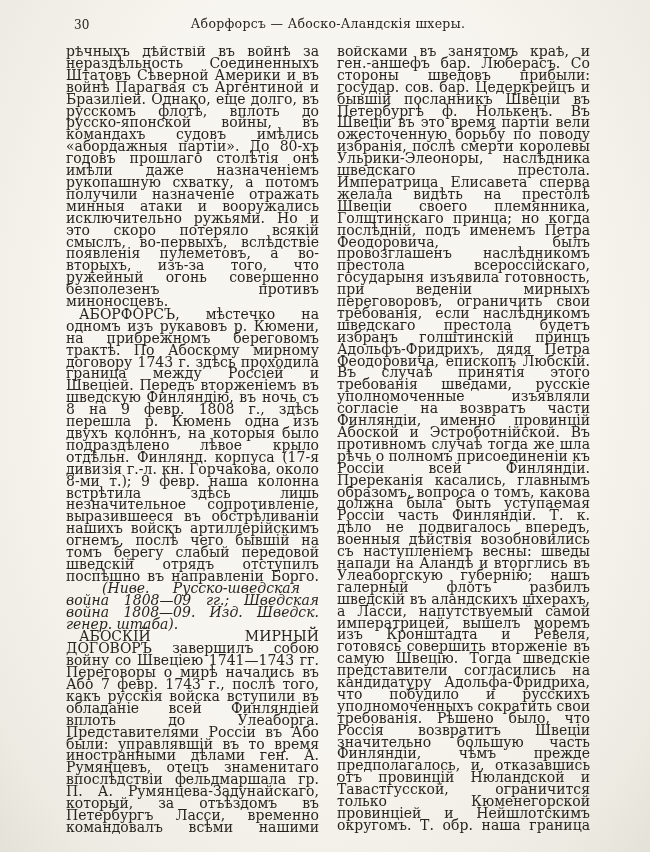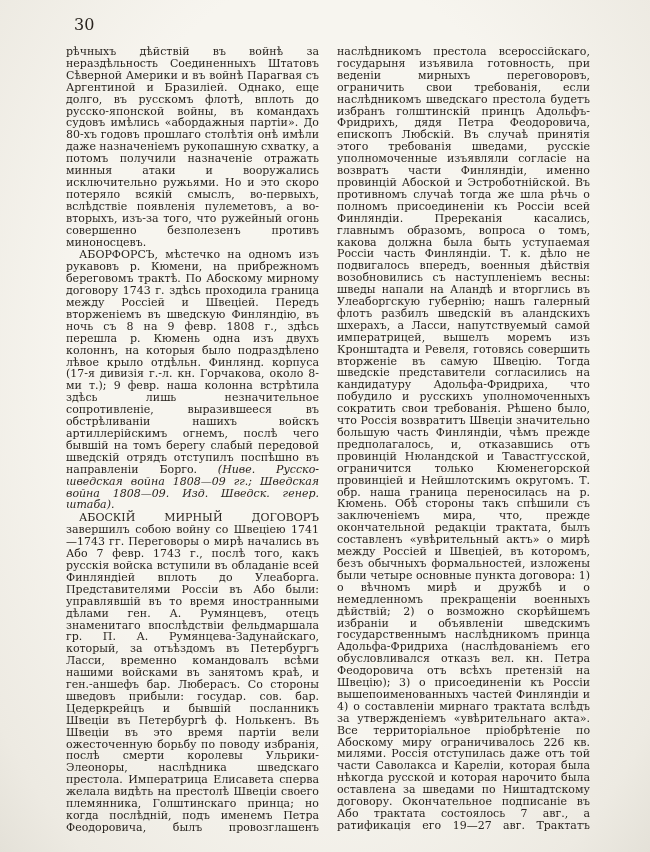--- a/index.html
+++ b/index.html
@@ -24,58 +24,60 @@
     height: 18px;
     text-align: center;
     font-size: 12.5px;
     line-height: 16px;
     margin-bottom: 12px;
   }
   .page-number {
     position: absolute;
     left: 8px;
     top: 1px;
-    font-size: 16px;
+    font-size: 12px;
   }
   .running-title {
     letter-spacing: 0.3px;
   }
   .text-columns {
     column-count: 2;
     column-gap: 18px;
     column-fill: auto;
     height: 792px;
     overflow: hidden;
     text-align: justify;
-    font-size: 11px;
+    font-size: 14px;
     line-height: 11.9px;
     word-spacing: -0.2px;
   }
   .para {
     margin: 0;
     text-indent: 13px;
     padding-top: 1px;
   }
   .para.no-indent {
     text-indent: 0;
     padding-top: 0;
   }
   .article-title {
     font-weight: normal;
   }
   .article-ref {
+    margin-left: 36px;
   }
 </style>
 </head>
 <body>
 
 <div class="page">
 
   <div class="page-header">
     <span class="page-number">30</span>
+    <span class="running-title">Аборфорсъ — Абоско-Аландскія шхеры.</span>
   </div>
 
   <div class="text-columns">
 
     <p class="para no-indent"><span>рѣчныхъ дѣйствій въ войнѣ за нераздѣльность Соединенныхъ Штатовъ Сѣверной Америки и въ войнѣ Парагвая съ Аргентиной и Бразиліей. Однако, еще долго, въ русскомъ флотѣ, вплоть до русско-японской войны, въ командахъ судовъ имѣлись «абордажныя партіи». До 80-хъ годовъ прошлаго столѣтія онѣ имѣли даже назначеніемъ рукопашную схватку, а потомъ получили назначеніе отражать минныя атаки и вооружались исключительно ружьями. Но и это скоро потеряло всякій смыслъ, во-первыхъ, вслѣдствіе появленія пулеметовъ, а во-вторыхъ, изъ-за того, что ружейный огонь совершенно безполезенъ противъ миноносцевъ.</span></p>
 
     <p class="para"><b class="article-title">АБОРФОРСЪ,</b><span> мѣстечко на одномъ изъ рукавовъ р. Кюмени, на прибрежномъ береговомъ трактѣ. По Абоскому мирному договору 1743 г. здѣсь проходила граница между Россіей и Швеціей. Передъ вторженіемъ въ шведскую Финляндію, въ ночь съ 8 на 9 февр. 1808 г., здѣсь перешла р. Кюмень одна изъ двухъ колоннъ, на которыя было подраздѣлено лѣвое крыло отдѣльн. Финлянд. корпуса (17-я дивизія г.-л. кн. Горчакова, около 8-ми т.); 9 февр. наша колонна встрѣтила здѣсь лишь незначительное сопротивленіе, выразившееся въ обстрѣливаніи нашихъ войскъ артиллерійскимъ огнемъ, послѣ чего бывшій на томъ берегу слабый передовой шведскій отрядъ отступилъ поспѣшно въ направленіи Борго.</span><i class="article-ref"> (Ниве. Русско-шведская война 1808—09 гг.; Шведская война 1808—09. Изд. Шведск. генер. штаба).</i></p>
 
     <p class="para"><b class="article-title">АБОСКІЙ МИРНЫЙ ДОГОВОРЪ</b><span> завершилъ собою войну со Швеціею 1741—1743 гг. Переговоры о мирѣ начались въ Або 7 февр. 1743 г., послѣ того, какъ русскія войска вступили въ обладаніе всей Финляндіей вплоть до Улеаборга. Представителями Россіи въ Або были: управлявшій въ то время иностранными дѣлами ген. А. Румянцевъ, отецъ знаменитаго впослѣдствіи фельдмаршала гр. П. А. Румянцева-Задунайскаго, который, за отъѣздомъ въ Петербургъ Ласси, временно командовалъ всѣми нашими войсками въ занятомъ краѣ, и ген.-аншефъ бар. Люберасъ. Со стороны шведовъ прибыли: государ. сов. бар. Цедеркрейцъ и бывшій посланникъ Швеціи въ Петербургѣ ф. Нолькенъ. Въ Швеціи въ это время партіи вели ожесточенную борьбу по поводу избранія, послѣ смерти королевы Ульрики-Элеоноры, наслѣдника шведскаго престола. Императрица Елисавета сперва желала видѣть на престолѣ Швеціи своего племянника, Голштинскаго принца; но когда послѣдній, подъ именемъ Петра Феодоровича, былъ провозглашенъ наслѣдникомъ престола всероссійскаго, государыня изъявила готовность, при веденіи мирныхъ переговоровъ, ограничить свои требованія, если наслѣдникомъ шведскаго престола будетъ избранъ голштинскій принцъ Адольфъ-Фридрихъ, дядя Петра Феодоровича, епископъ Любскій. Въ случаѣ принятія этого требованія шведами, русскіе уполномоченные изъявляли согласіе на возвратъ части Финляндіи, именно провинцій Абоской и Эстроботнійской. Въ противномъ случаѣ тогда же шла рѣчь о полномъ присоединеніи къ Россіи всей Финляндіи. Пререканія касались, главнымъ образомъ, вопроса о томъ, какова должна была быть уступаемая Россіи часть Финляндіи. Т. к. дѣло не подвигалось впередъ, военныя дѣйствія возобновились съ наступленіемъ весны: шведы напали на Аландѣ и вторглись въ Улеаборгскую губернію; нашъ галерный флотъ разбилъ шведскій въ аландскихъ шхерахъ, а Ласси, напутствуемый самой императрицей, вышелъ моремъ изъ Кронштадта и Ревеля, готовясь совершить вторженіе въ самую Швецію. Тогда шведскіе представители согласились на кандидатуру Адольфа-Фридриха, что побудило и русскихъ уполномоченныхъ сократить свои требованія. Рѣшено было, что Россія возвратитъ Швеціи значительно большую часть Финляндіи, чѣмъ прежде предполагалось, и, отказавшись отъ провинцій Нюландской и Тавастгусской, ограничится только Кюменегорской провинціей и Нейшлотскимъ округомъ. Т. обр. наша граница переносилась на р. Кюмень. Обѣ стороны такъ спѣшили съ заключеніемъ мира, что, прежде окончательной редакціи трактата, былъ составленъ «увѣрительный актъ» о мирѣ между Россіей и Швеціей, въ которомъ, безъ обычныхъ формальностей, изложены были четыре основные пункта договора: 1) о вѣчномъ мирѣ и дружбѣ и о немедленномъ прекращеніи военныхъ дѣйствій; 2) о возможно скорѣйшемъ избраніи и объявленіи шведскимъ государственнымъ наслѣдникомъ принца Адольфа-Фридриха (наслѣдованіемъ его обусловливался отказъ вел. кн. Петра Феодоровича отъ всѣхъ претензій на Швецію); 3) о присоединеніи къ Россіи вышепоименованныхъ частей Финляндіи и 4) о составленіи мирнаго трактата вслѣдъ за утвержденіемъ «увѣрительнаго акта». Все территоріальное пріобрѣтеніе по Абоскому миру ограничивалось 226 кв. милями. Россія отступилась даже отъ той части Саволакса и Кареліи, которая была нѣкогда русской и которая нарочито была оставлена за шведами по Ништадтскому договору. Окончательное подписаніе въ Або трактата состоялось 7 авг., а ратификація его 19—27 авг. Трактатъ содержалъ въ себѣ 21 пунктъ, въ которыхъ повторялись условія Ништадтскаго мирнаго договора, съ соотвѣтствующими перемѣнами. Главное значеніе Абоскаго мира заключалось въ томъ, что Петербургъ отодвинулся отъ границы и менѣе подвергался опасности непосредственнаго нападенія непріятеля. Однако, результаты этого мира не соотвѣтствовали успѣхамъ нашего оружія, почему и новая война являлась неизбѣжной при малѣйшихъ къ тому поводахъ.</span></p>
 

